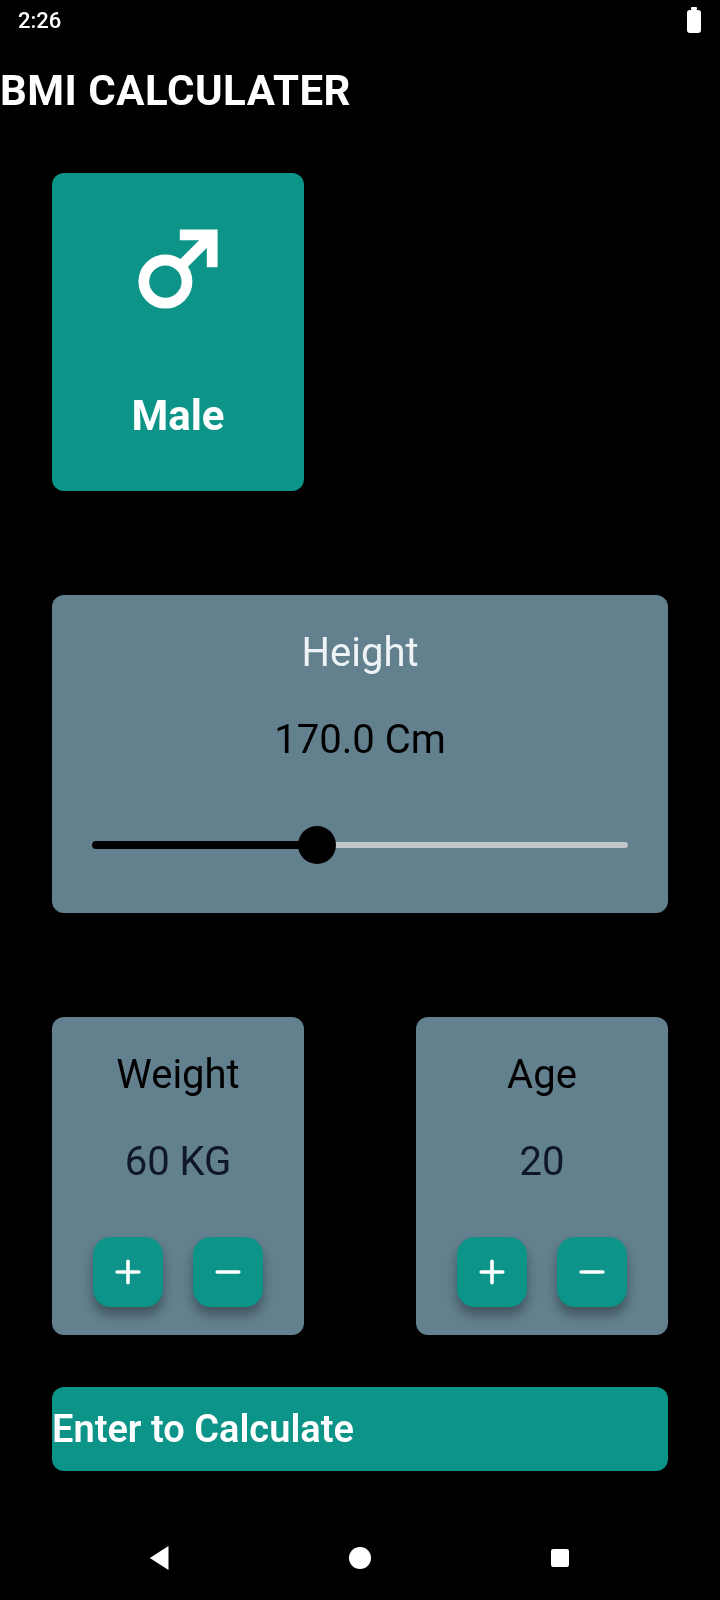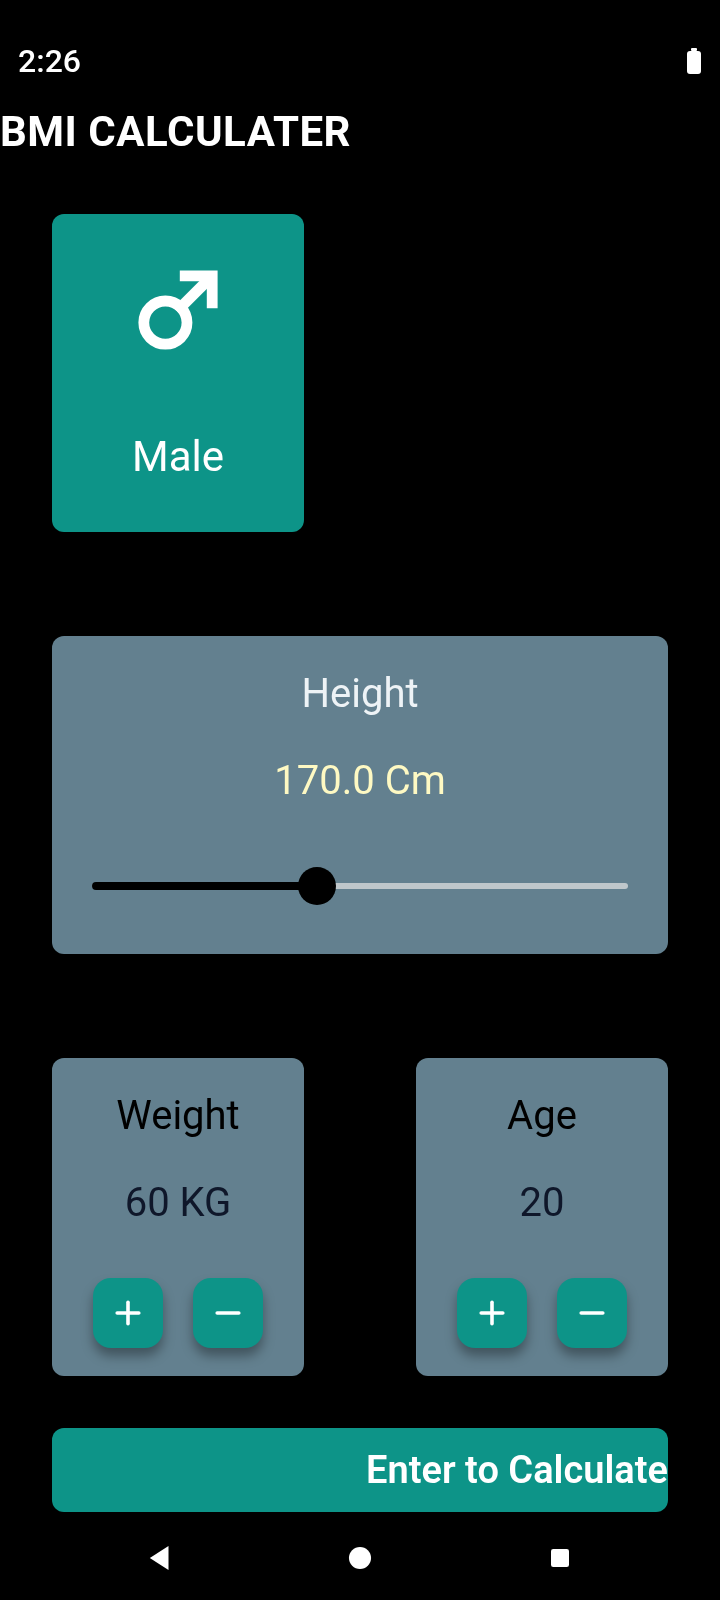--- a/index.html
+++ b/index.html
@@ -1,65 +1,65 @@
 <!DOCTYPE html>
 <html><head>
 <meta charset="utf-8">
 <style>
   * { box-sizing: border-box; margin: 0; padding: 0; }
   html, body { width: 720px; height: 1600px; background: #000; font-family: -apple-system, Roboto, "Segoe UI", Arial, sans-serif; color: #fff; overflow: hidden; }
   .screen { width: 720px; height: 1600px; position: relative; display: flex; flex-direction: column; }
 
   
-  .status-bar { height: 40px; display: flex; align-items: center; justify-content: space-between; padding: 8px 18px; font-size: 32px; font-weight: 500; margin-top: 41px; }
+  .status-bar { height: 40px; display: flex; align-items: center; justify-content: space-between; padding: 8px 18px; font-size: 22px; font-weight: 500; }
   .status-right { display: flex; align-items: center; gap: 8px; }
   .battery-icon { width: 16px; height: 26px; display: inline-block; }
   .battery-icon svg { display:block; }
 
   
   .app-title { text-align: left; font-size: 42px; font-weight: 700; padding: 26px 0 40px 0; letter-spacing: 0.5px; }
 
   
   .content { flex: 1; display: flex; flex-direction: column; padding: 0 52px; }
 
   .row { display: flex; justify-content: space-between; }
 
   .card { border-radius: 12px; display: flex; flex-direction: column; align-items: center; }
   .card.inactive { background: #63808f; }
   .card.active   { background: #0d9488; }
 
   
   .gender-row { margin-top: 18px; }
   .gender-card { width: 252px; height: 318px; padding-top: 46px; }
   .gender-icon { width: 100px; height: 100px; display:flex; align-items:center; justify-content:center; }
-  .gender-label { margin-top: 72px; font-size: 42px; color: #ffffff; font-weight: 400; text-align: center; }
+  .gender-label { margin-top: 72px; font-size: 42px; color: #ffffff; font-weight: 700; text-align: center; }
   .gender-card.inactive .gender-label { color: #e7eef2; }
 
   
   .height-card { width: 100%; height: 318px; background:#63808f; border-radius:12px; margin-top: 104px; padding-top: 34px; }
   .height-title { font-size: 40px; color: #eef3f6; }
-  .height-value { font-size: 40px; color: #fef9c3; margin-top: 40px; }
+  .height-value { font-size: 40px; color: #000000; margin-top: 40px; }
 
   .slider-wrap { width: 100%; padding: 0 40px; margin-top: 60px; }
   .slider { position: relative; height: 44px; }
   .slider-track-bg { position:absolute; left:0; right:0; top:50%; transform:translateY(-50%); height:6px; background:#bfc7cb; border-radius:3px; }
   .slider-track-fill { position:absolute; left:0; top:50%; transform:translateY(-50%); height:8px; background:#000; border-radius:4px; width:42%; }
   .slider-thumb { position:absolute; top:50%; left:42%; transform:translate(-50%,-50%); width:38px; height:38px; background:#000; border-radius:50%; }
 
   
   .wa-row { margin-top: 104px; }
   .wa-card { width: 252px; height: 318px; background:#63808f; border-radius:12px; padding-top: 34px; display:flex; flex-direction:column; align-items:center; }
   .wa-title { font-size: 40px; color:#000000; }
   .wa-value { font-size: 40px; color:#0f172a; margin-top: 40px; }
   .wa-buttons { display:flex; gap: 30px; margin-top: 52px; }
   .round-btn { width: 70px; height: 70px; border-radius: 18px; background:#0d9488; display:flex; align-items:center; justify-content:center; box-shadow: 0 8px 12px rgba(0,0,0,0.35); }
   .round-btn svg { display:block; }
 
   
-  .calc-btn { margin: 52px 0 0 0; width: 100%; height: 84px; background:#0d9488; border-radius:12px; display:flex; align-items:center; justify-content:flex-end; font-size: 38px; font-weight:600; color:#fff; }
+  .calc-btn { margin: 52px 0 0 0; width: 100%; height: 84px; background:#0d9488; border-radius:12px; display:flex; align-items:center; justify-content:flex-start; font-size: 38px; font-weight:600; color:#fff; }
 
   
   .nav-bar { height: 80px; display:flex; align-items:center; justify-content:space-around; padding: 0 60px; }
   .nav-ic { width: 46px; height: 46px; display:flex; align-items:center; justify-content:center; }
 </style>
 </head>
 <body>
 
 <div class="screen">
 

